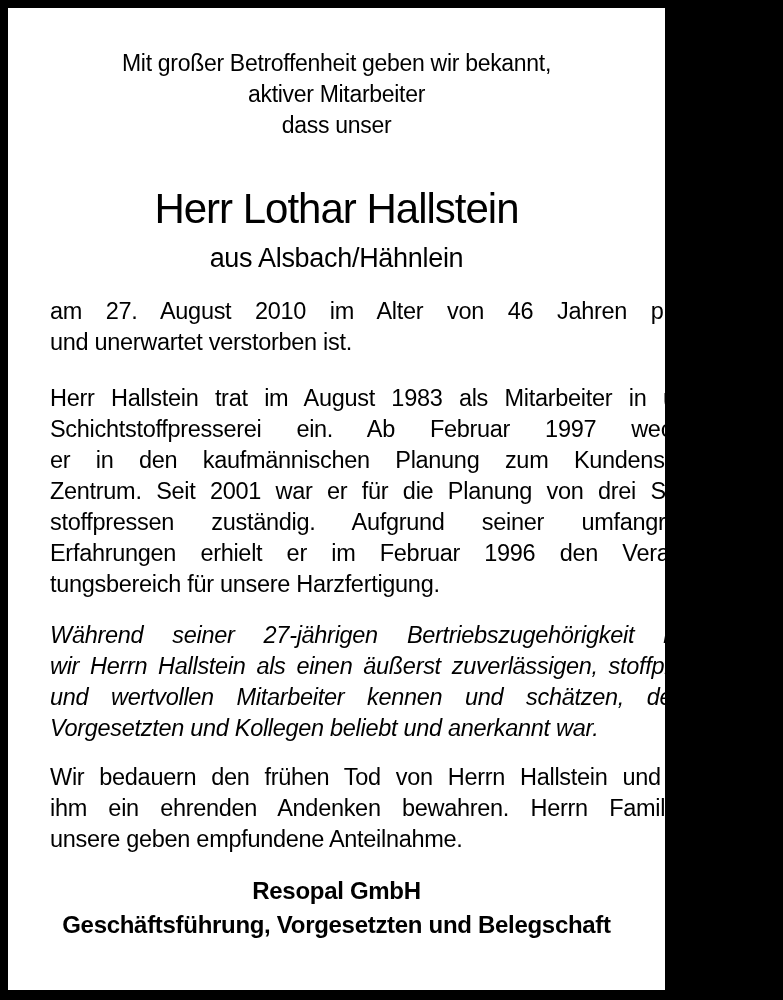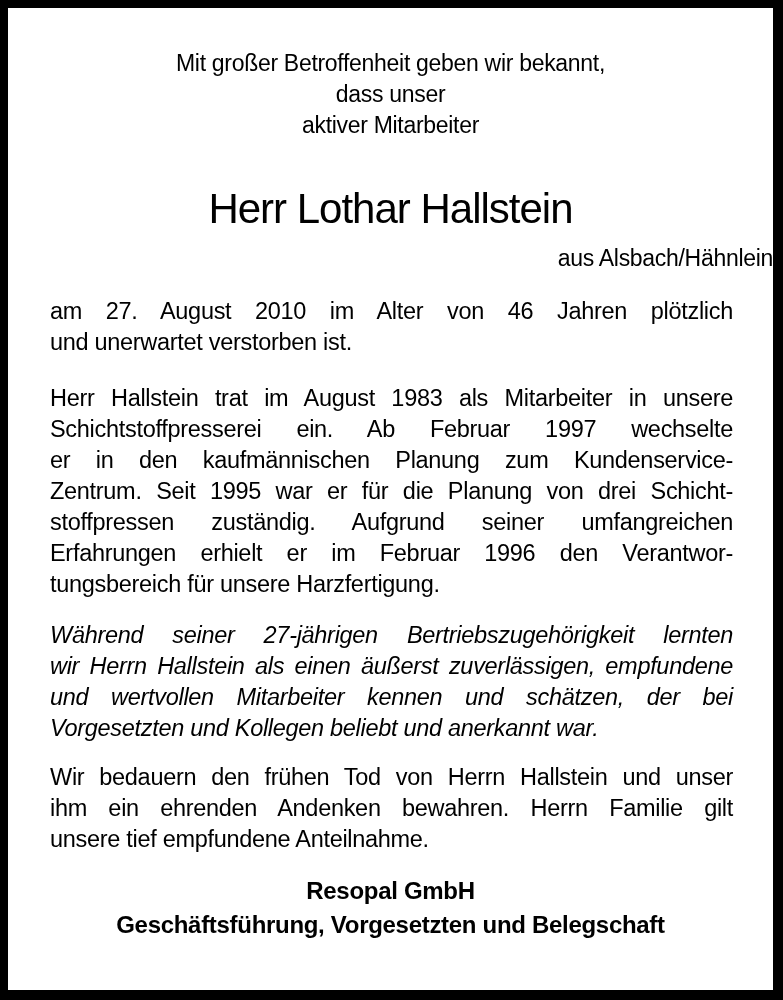--- a/index.html
+++ b/index.html
@@ -1,38 +1,38 @@
 <!DOCTYPE html>
 <html><head>
 <meta charset="utf-8">
 <style>
   html, body { margin: 0; padding: 0; background: #000; }
   body { width: 783px; height: 1000px; overflow: hidden; }
   .frame {
     position: absolute; left: 8px; top: 8px;
-    width: 765px; height: 982px;
+    width: 657px; height: 982px;
     background: #fff;
     box-sizing: border-box;
     color: #000;
     font-family: "Liberation Sans", sans-serif;
   }
   .intro {
     position: absolute; left: 0; right: 0; top: 40px;
     text-align: center; font-size: 23px; line-height: 31px;
     letter-spacing: -0.3px;
   }
   .intro div { margin: 0; }
   .name {
     position: absolute; left: 0; right: 0; top: 168px;
     text-align: center; font-size: 42px; font-weight: normal;
     letter-spacing: -1px; line-height: 66px;
   }
   .origin {
     position: absolute; left: 0; right: 0; top: 236px;
-    text-align: right; font-size: 23px; line-height: 28px;
+    text-align: center; font-size: 27px; line-height: 28px;
     letter-spacing: -0.3px;
   }
   .para {
     position: absolute; left: 42px; width: 683px;
     font-size: 23.5px; line-height: 31px;
     text-align: justify; letter-spacing: -0.3px;
   }
   .para div { text-align: justify; text-align-last: justify; white-space: nowrap; }
   .para div.last { text-align-last: left; }
   .p1 { top: 288px; }
@@ -45,54 +45,54 @@
     letter-spacing: -0.3px;
   }
 </style>
 </head>
 <body>
 
 <div class="frame">
 
   <div class="intro">
     <div>Mit großer Betroffenheit geben wir bekannt,</div>
+    <div>aktiver Mitarbeiter</div>
     <div>dass unser</div>
-    <div>aktiver Mitarbeiter</div>
   </div>
 
   <div class="name">Herr Lothar Hallstein</div>
 
   <div class="origin">aus Alsbach/Hähnlein</div>
 
   <div class="para p1">
     <div>am 27. August 2010 im Alter von 46 Jahren plötzlich</div>
     <div class="last">und unerwartet verstorben ist.</div>
   </div>
 
   <div class="para p2">
     <div>Herr Hallstein trat im August 1983 als Mitarbeiter in unsere</div>
     <div>Schichtstoffpresserei ein. Ab Februar 1997 wechselte</div>
     <div>er in den kaufmännischen Planung zum Kundenservice-</div>
-    <div>Zentrum. Seit 1995 war er für die Planung von drei Schicht-</div>
+    <div>Zentrum. Seit 2001 war er für die Planung von drei Schicht-</div>
     <div>stoffpressen zuständig. Aufgrund seiner umfangreichen</div>
     <div>Erfahrungen erhielt er im Februar 1996 den Verantwor-</div>
     <div class="last">tungsbereich für unsere Harzfertigung.</div>
   </div>
 
   <div class="para p3">
     <div>Während seiner 27-jährigen Bertriebszugehörigkeit lernten</div>
-    <div>wir Herrn Hallstein als einen äußerst zuverlässigen, empfundene</div>
+    <div>wir Herrn Hallstein als einen äußerst zuverlässigen, stoffpressen</div>
     <div>und wertvollen Mitarbeiter kennen und schätzen, der bei</div>
     <div class="last">Vorgesetzten und Kollegen beliebt und anerkannt war.</div>
   </div>
 
   <div class="para p4">
     <div>Wir bedauern den frühen Tod von Herrn Hallstein und unser</div>
     <div>ihm ein ehrenden Andenken bewahren. Herrn Familie gilt</div>
-    <div class="last">unsere tief empfundene Anteilnahme.</div>
+    <div class="last">unsere geben empfundene Anteilnahme.</div>
   </div>
 
   <div class="sign">
     <div>Resopal GmbH</div>
     <div>Geschäftsführung, Vorgesetzten und Belegschaft</div>
   </div>
 
 </div>
 
 </body></html>

